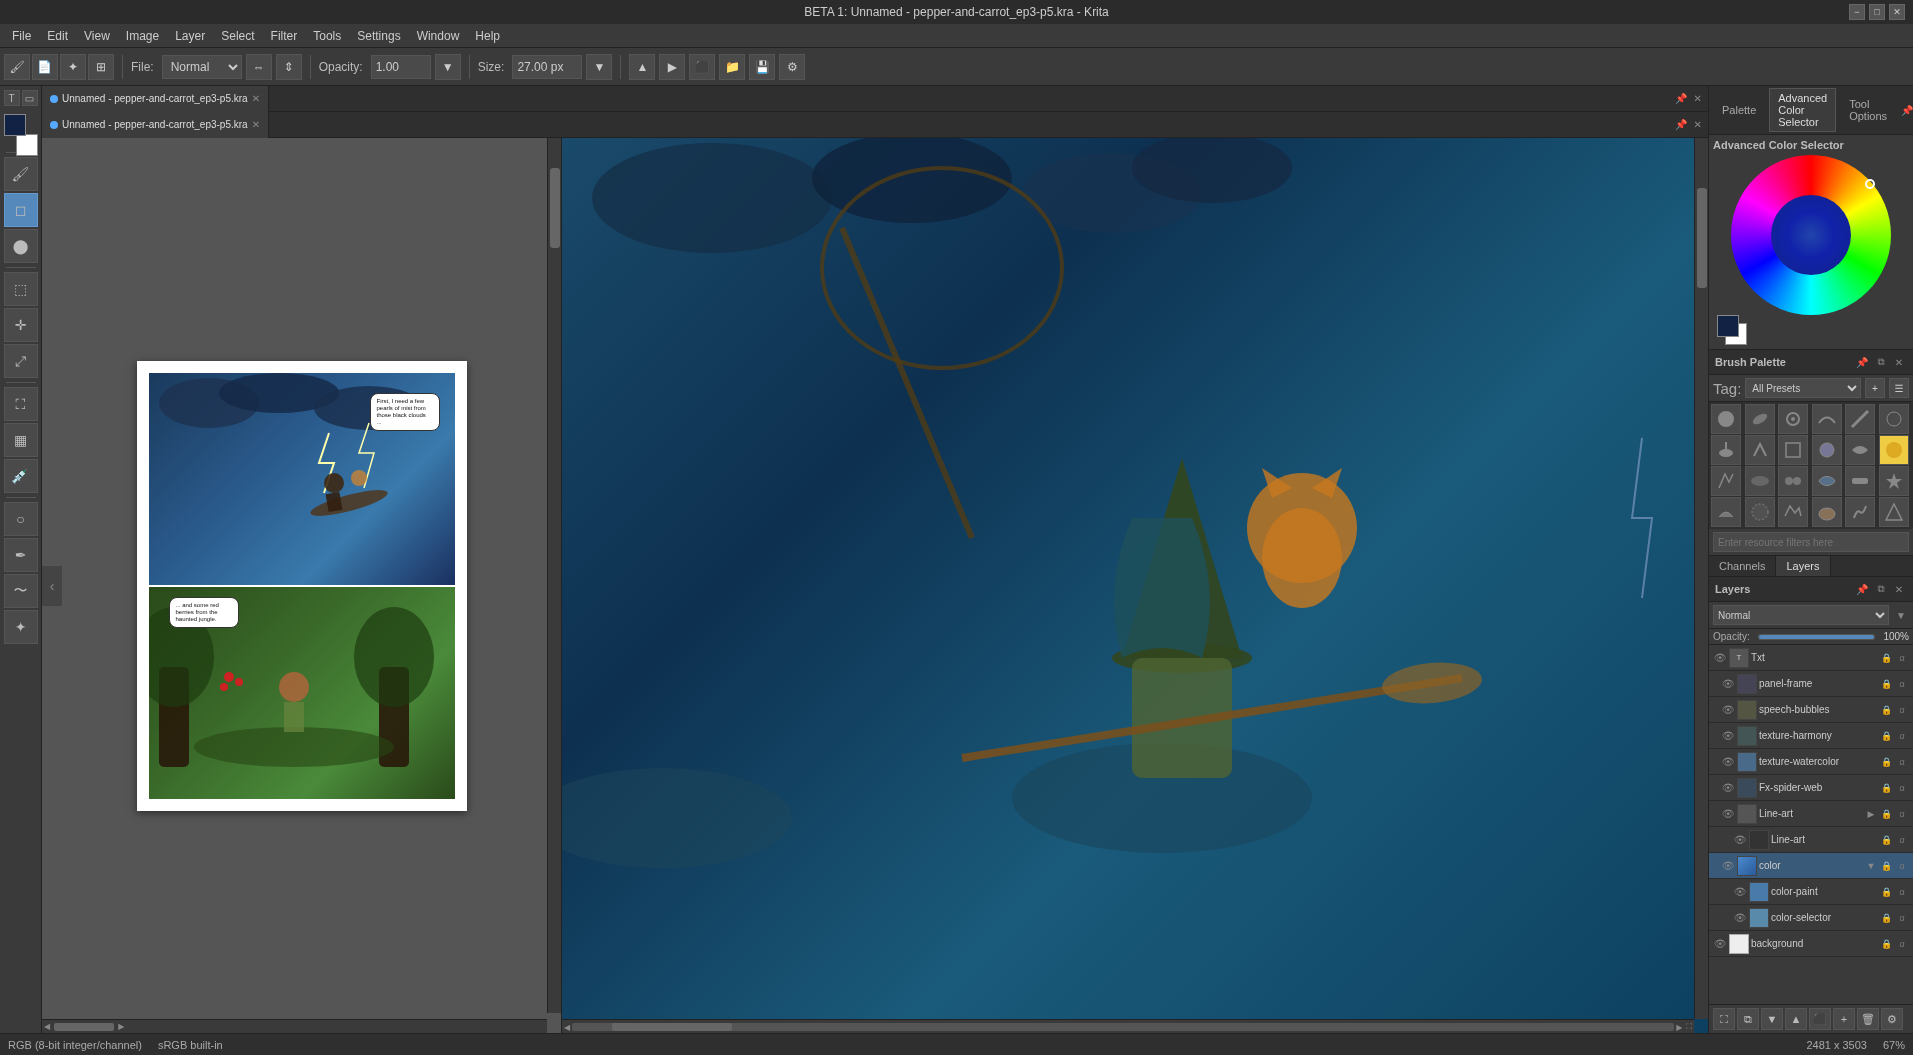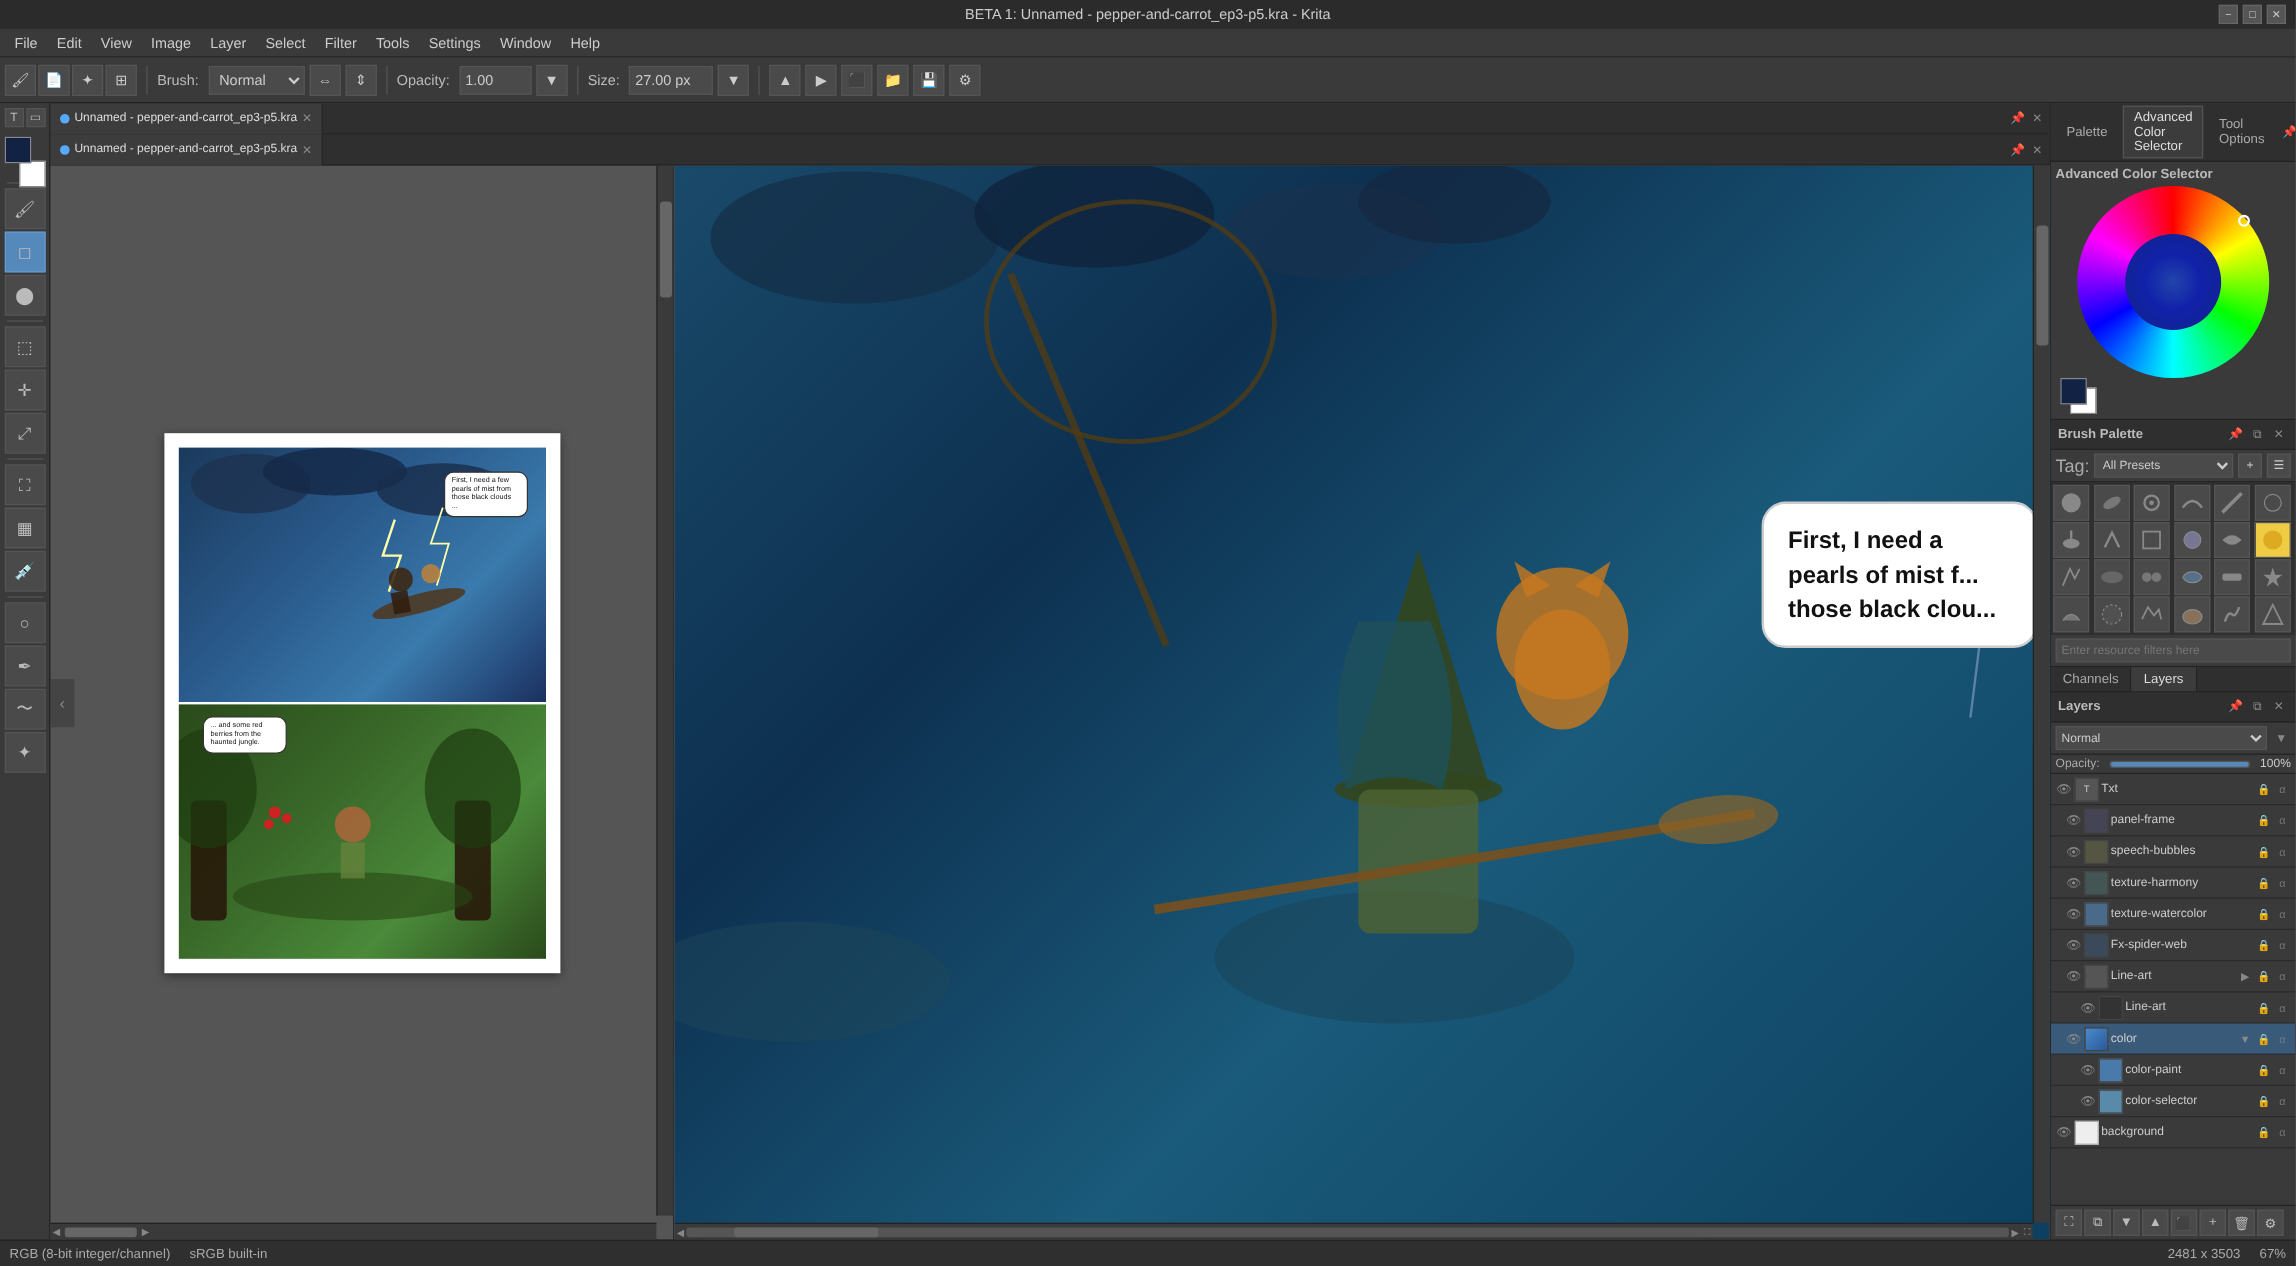--- a/index.html
+++ b/index.html
@@ -683,21 +683,21 @@
 </div>
 
 <div class="toolbar">
   <div class="toolbar-group">
     <div class="toolbar-btn">🖌</div>
     <div class="toolbar-btn">📄</div>
     <div class="toolbar-btn">✦</div>
     <div class="toolbar-btn">⊞</div>
   </div>
   <div class="toolbar-separator"></div>
-  <span class="toolbar-label">Brush:</span>
+  <span class="toolbar-label">File:</span>
   <select class="toolbar-select">
     <option>Normal</option>
   </select>
   <div class="toolbar-btn">⇔</div>
   <div class="toolbar-btn">⇕</div>
   <div class="toolbar-separator"></div>
   <span class="toolbar-label">Opacity:</span>
   <input class="toolbar-input" type="text" value="1.00" style="">
   <div class="toolbar-btn">▼</div>
   <div class="toolbar-separator"></div>
@@ -864,23 +864,20 @@
 
             <polygon points="710,360 700,330 730,350" fill="rgba(200,120,30,0.8)"></polygon>
             <polygon points="770,360 780,330 750,350" fill="rgba(200,120,30,0.8)"></polygon>
 
             <line x1="400" y1="620" x2="900" y2="540" stroke="rgba(120,80,30,0.9)" stroke-width="8"></line>
             <ellipse cx="870" cy="545" rx="50" ry="20" fill="rgba(140,100,40,0.7)" transform="rotate(-5,870,545)"></ellipse>
 
             <polyline points="1080,300 1070,380 1090,380 1080,460" stroke="rgba(200,200,255,0.4)" stroke-width="2" fill="none"></polyline>
           </svg>
 
-          <div class="speech-bubble-main">
-            <span style="font-size:20px;font-weight:bold;">First, I need a<br>pearls of mist f...<br>those black clou...</span>
-          </div>
         </div>
         <div class="canvas-right-scroll-v">
           <div style="width:10px;height:100px;background:#666;border-radius:3px;margin:2px auto;margin-top:50px;"></div>
         </div>
         <div class="canvas-right-scroll-h">
           <div style="display:flex;align-items:center;padding:2px;">
             <span style="font-size:8px;color:#888;cursor:pointer;margin-right:2px;">◀</span>
             <div style="height:8px;flex:1;background:#555;border-radius:2px;position:relative;">
               <div style="height:8px;width:120px;background:#666;border-radius:2px;position:absolute;left:40px;"></div>
             </div>

